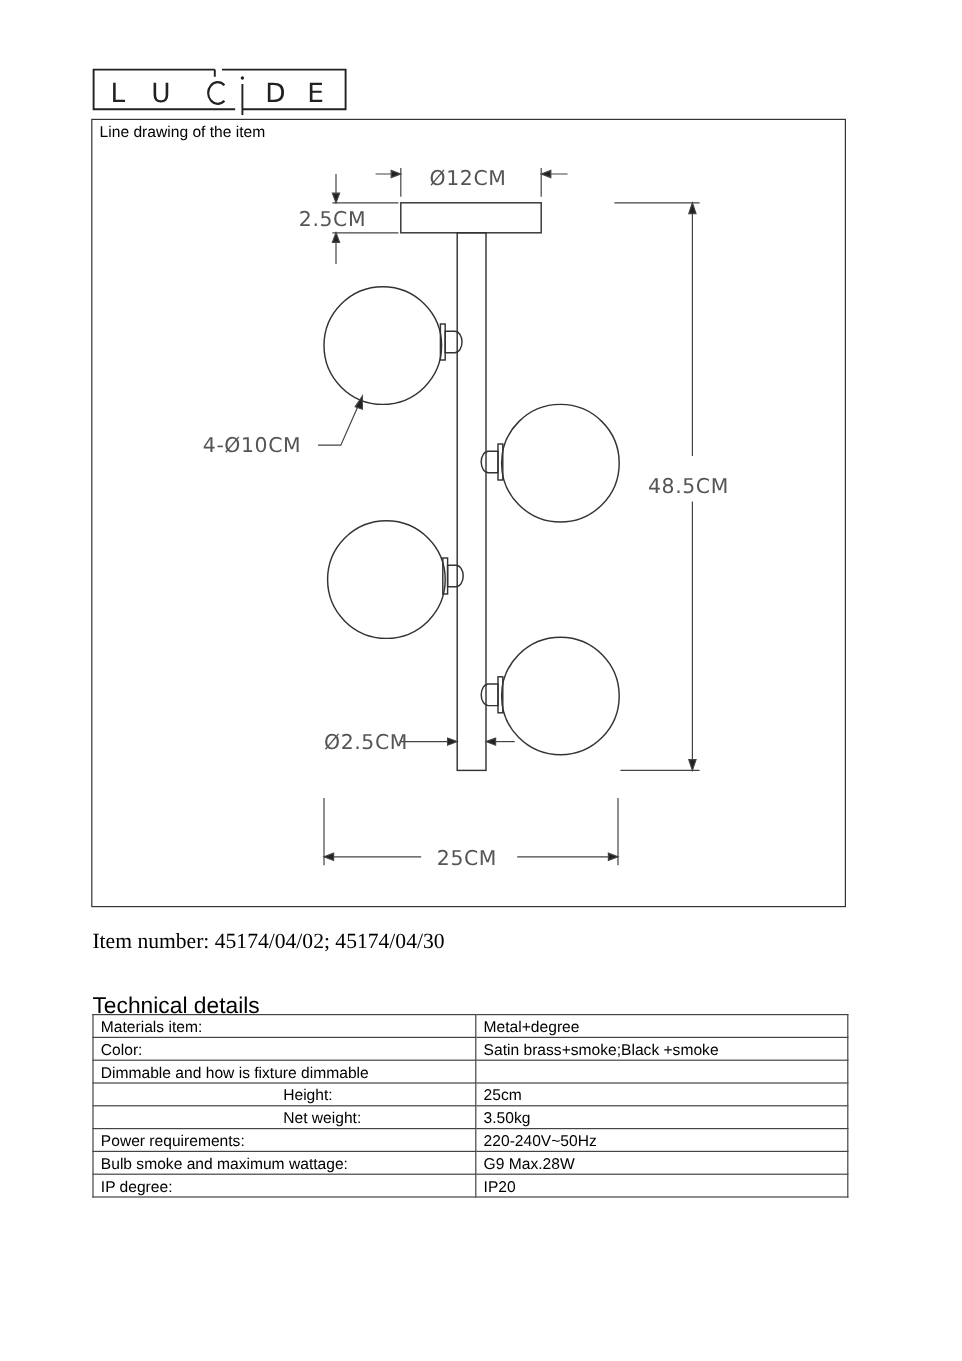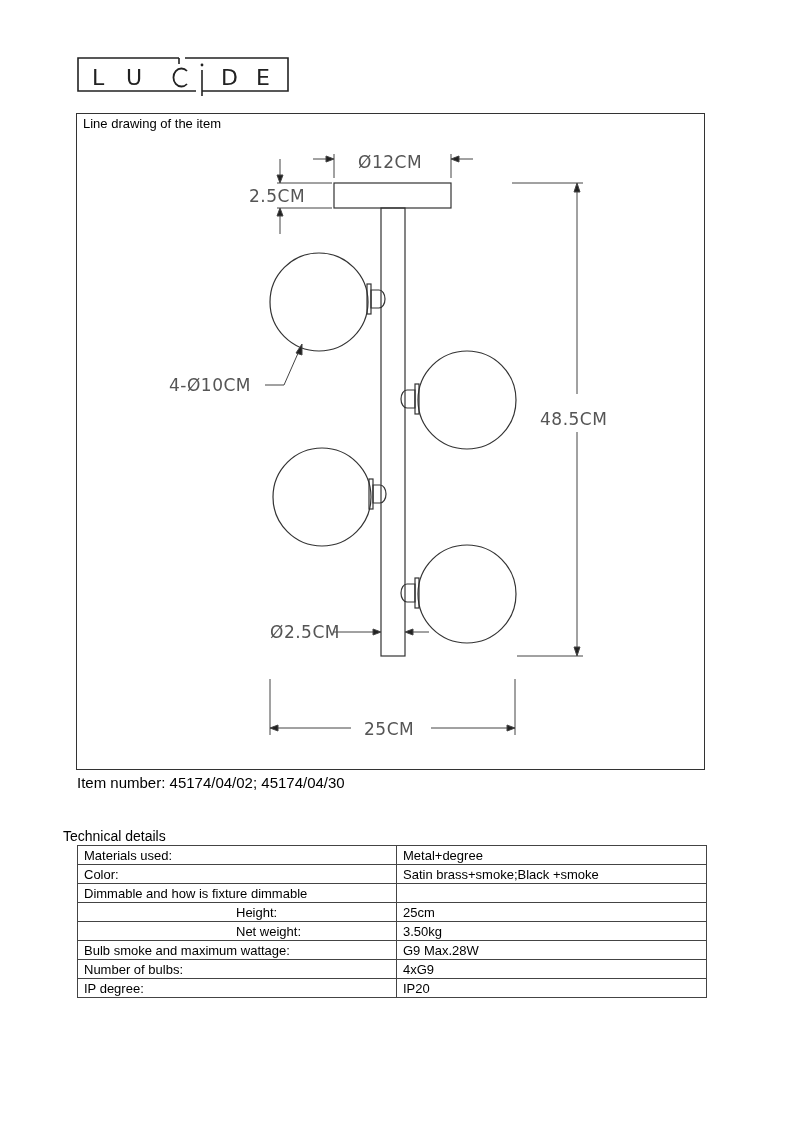--- a/index.html
+++ b/index.html
@@ -1,24 +1,24 @@
 <!DOCTYPE html>
 <html><head>
 <meta charset="utf-8">
 <style>
   html, body { margin: 0; padding: 0; background: #ffffff; }
   body { width: 802px; height: 1134px; position: relative; overflow: hidden;
          font-family: "Liberation Sans", sans-serif; color: #000; }
   .logo { position: absolute; left: 76px; top: 56px; width: 214px; height: 40px; }
-  .drawing-box { position: absolute; left: 76px; top: 113px; width: 629px; height: 657px;
+  .drawing-box { position: absolute; left: 76px; top: 99px; width: 629px; height: 657px;
                  border: 1px solid #333; box-sizing: border-box; }
   .drawing-title { position: absolute; left: 6px; top: 2px; font-size: 13px; }
   .drawing-svg { position: absolute; left: 0; top: 0; }
-  .item-number { position: absolute; left: 77px; top: 774px; font-size: 15px; }
-  .tech-title { position: absolute; left: 63px; top: 828px; font-size: 14px; }
+  .item-number { position: absolute; left: 77px; top: 774px; font-size: 18px; font-family: Liberation Serif, serif; }
+  .tech-title { position: absolute; left: 77px; top: 828px; font-size: 19px; }
   table.spec { position: absolute; left: 77px; top: 845px; width: 630px;
                border-collapse: collapse; font-size: 13px; }
   table.spec td { border: 1px solid #444; height: 18px; padding: 0 0 0 6px; line-height: 17px; }
   table.spec td.c1 { width: 312px; }
   .lbl-main { display: inline-block; width: 152px; }
   .lbl-sub { display: inline-block; }
   .dim { font-family: "DejaVu Sans", sans-serif; font-size: 17px; fill: #555; letter-spacing: 0.5px; }
 </style>
 </head>
 <body>
@@ -115,45 +115,45 @@
   </svg>
 </div>
 
 <div class="item-number">Item number: 45174/04/02; 45174/04/30</div>
 
 <div class="tech-title">Technical details</div>
 
 <table class="spec">
   <tbody>
       <tr>
-    <td class="c1"><span class="lbl-main">Materials used:</span><span class="lbl-sub"></span></td>
+    <td class="c1"><span class="lbl-main">Materials item:</span><span class="lbl-sub"></span></td>
     <td>Metal+degree</td>
   </tr>
   <tr>
     <td class="c1"><span class="lbl-main">Color:</span><span class="lbl-sub"></span></td>
     <td>Satin brass+smoke;Black +smoke</td>
   </tr>
   <tr>
     <td class="c1"><span>Dimmable and how is fixture dimmable</span><span class="lbl-sub"></span></td>
     <td></td>
   </tr>
   <tr>
     <td class="c1"><span class="lbl-main"></span><span class="lbl-sub">Height:</span></td>
     <td>25cm</td>
   </tr>
   <tr>
     <td class="c1"><span class="lbl-main"></span><span class="lbl-sub">Net weight:</span></td>
     <td>3.50kg</td>
   </tr>
   <tr>
+    <td class="c1"><span>Power requirements:</span><span class="lbl-sub"></span></td>
+    <td>220-240V~50Hz</td>
+  </tr>
+  <tr>
     <td class="c1"><span>Bulb smoke and maximum wattage:</span><span class="lbl-sub"></span></td>
     <td>G9 Max.28W</td>
-  </tr>
-  <tr>
-    <td class="c1"><span>Number of bulbs:</span><span class="lbl-sub"></span></td>
-    <td>4xG9</td>
   </tr>
   <tr>
     <td class="c1"><span>IP degree:</span><span class="lbl-sub"></span></td>
     <td>IP20</td>
   </tr>
 </tbody>
   </table>
 
 </body></html>

